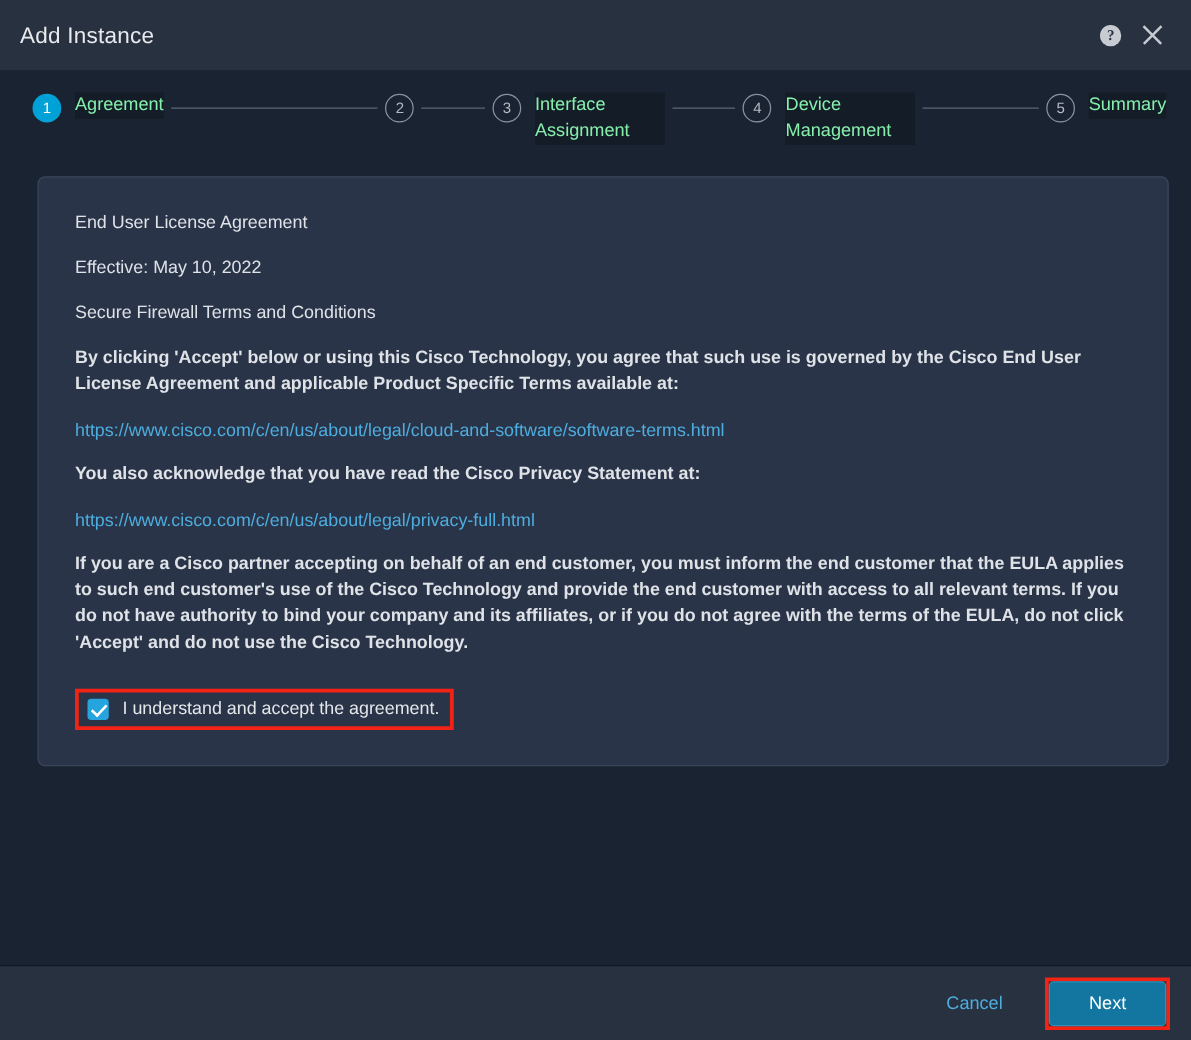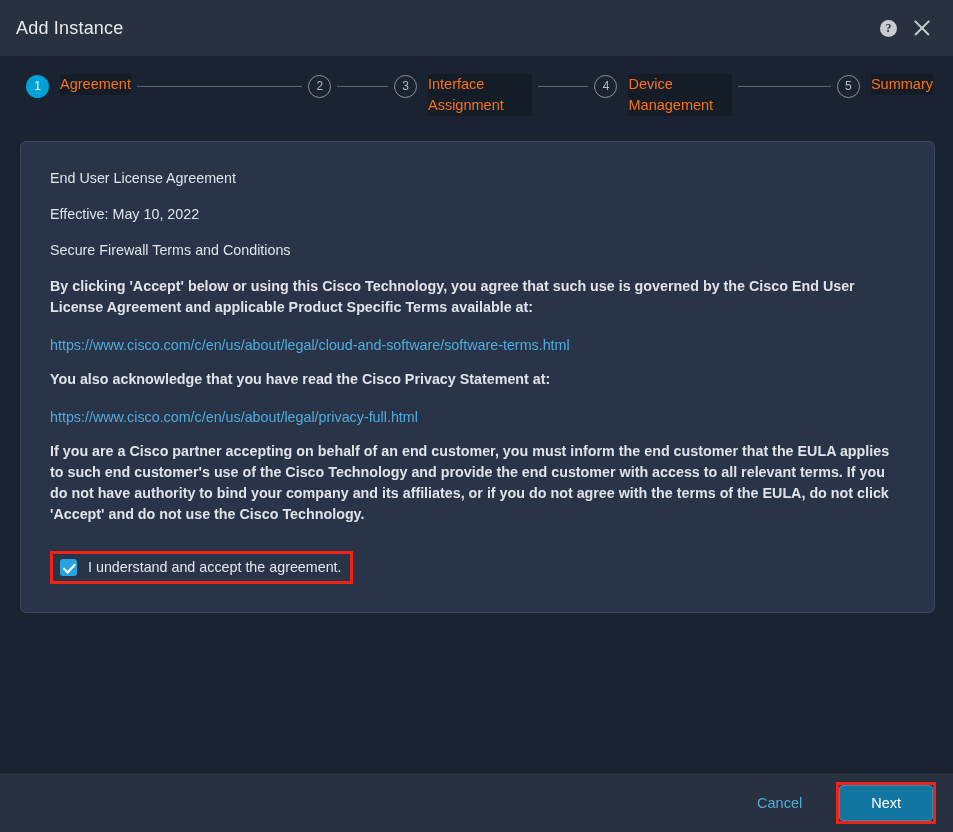--- a/index.html
+++ b/index.html
@@ -95,40 +95,40 @@
     background: #00a1d6;
     color: #ffffff;
   }
   .step-circle.inactive {
     border: 1px solid #8a929c;
     color: #b6bcc4;
     line-height: 21px;
   }
   .step-label {
     font-size: 14.5px;
-    color: #f97316;
+    color: #86efac;
     margin-left: 11px;
     line-height: 21px;
     max-width: 104px;
     background: #141c27;
   }
   .step-connector {
     flex: 1 1 auto;
     height: 1px;
     background: #5c6673;
     margin: 12px 6px 0 6px;
     min-width: 24px;
   }
   .s1 { flex: 0 0 auto; }
   .seg { display: flex; flex: 1 1 0; align-items: flex-start; }
 
   
   .body-area {
     flex: 1 1 auto;
-    padding: 9px 18px 0 20px;
+    padding: 9px 18px 0 30px;
     background: #1a2331;
   }
   .card {
     background: #2a3448;
     border: 1px solid #3b475c;
     border-radius: 6px;
     height: 472px;
     padding: 26px 30px 20px 29px;
     overflow: hidden;
   }

